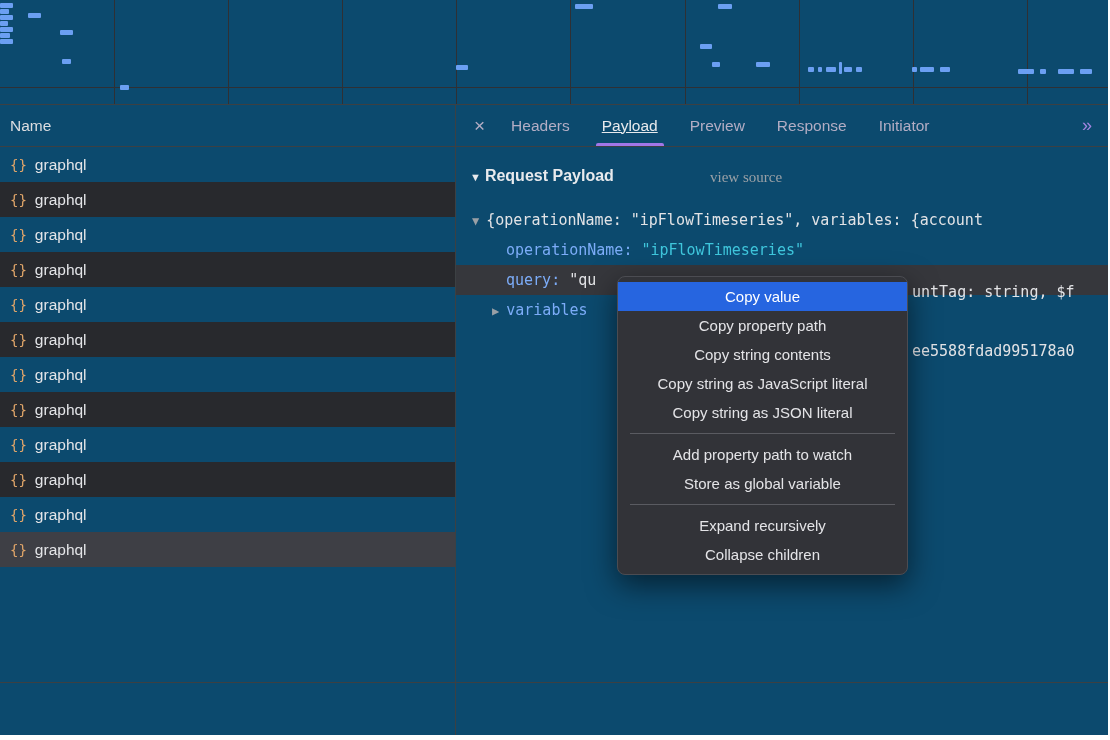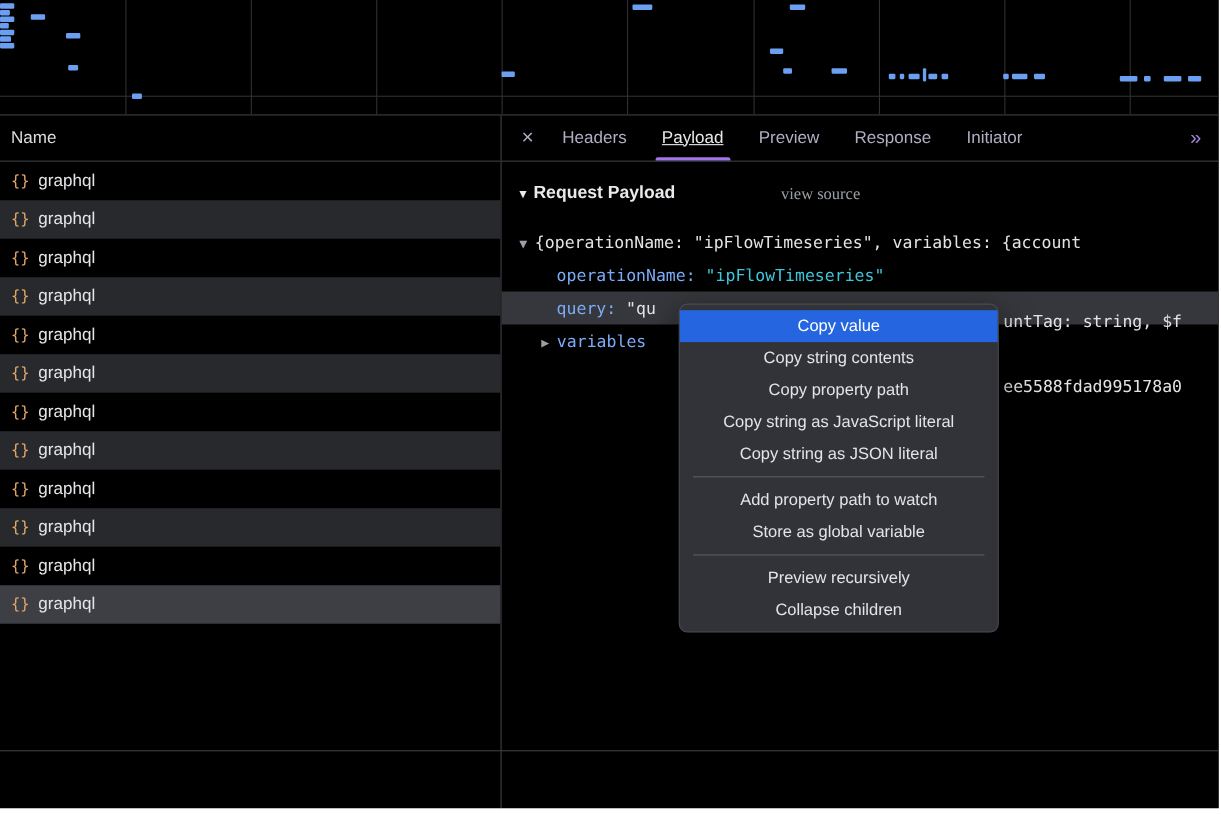--- a/index.html
+++ b/index.html
@@ -1,17 +1,17 @@
 <!DOCTYPE html>
 <html><head>
 <meta charset="utf-8">
 <style>
   html,body{margin:0;padding:0;background:#ffffff;}
   body{font-family:"Liberation Sans",sans-serif;}
-  .app{position:relative;width:1108px;height:735px;background:#000000;overflow:hidden;color:#e8eaed;}
+  .app{position:relative;width:1108px;height:735px;background:#0c4a6e;overflow:hidden;color:#e8eaed;}
 
   
   .overview{position:absolute;left:0;top:0;width:1108px;height:105px;border-bottom:1px solid #3c4043;box-sizing:border-box;}
   .gline{position:absolute;top:0;bottom:0;width:1px;background:#2f3034;}
   .hline{position:absolute;left:0;right:0;top:87px;height:1px;background:#2f3034;}
   .obar{position:absolute;height:5px;background:var(--bar-blue,#6b9ff2);border-radius:1px;}
 
   
   .left-header{position:absolute;left:0;top:105px;width:455px;height:42px;display:flex;align-items:center;padding-left:10px;box-sizing:border-box;border-bottom:1px solid #3c4043;font-size:15.5px;color:#dcdde0;}
   .request-list{position:absolute;left:0;top:147px;width:455px;height:535px;overflow:hidden;}
@@ -200,25 +200,25 @@
     </div>
     <div class="line l4r">
       <span class="plain">ee5588fdad995178a0</span>
     </div>
   </div>
 
   <div class="footer"></div>
 
   <div class="menu">
       <div class="menu-item hl">Copy value</div>
+      <div class="menu-item">Copy property path</div>
       <div class="menu-item">Copy string contents</div>
-      <div class="menu-item">Copy property path</div>
       <div class="menu-item">Copy string as JavaScript literal</div>
       <div class="menu-item">Copy string as JSON literal</div>
       <div class="menu-sep"></div>
       <div class="menu-item">Add property path to watch</div>
       <div class="menu-item">Store as global variable</div>
       <div class="menu-sep"></div>
-      <div class="menu-item">Preview recursively</div>
+      <div class="menu-item">Expand recursively</div>
       <div class="menu-item">Collapse children</div>
     </div>
 
 </div>
 
 </body></html>

